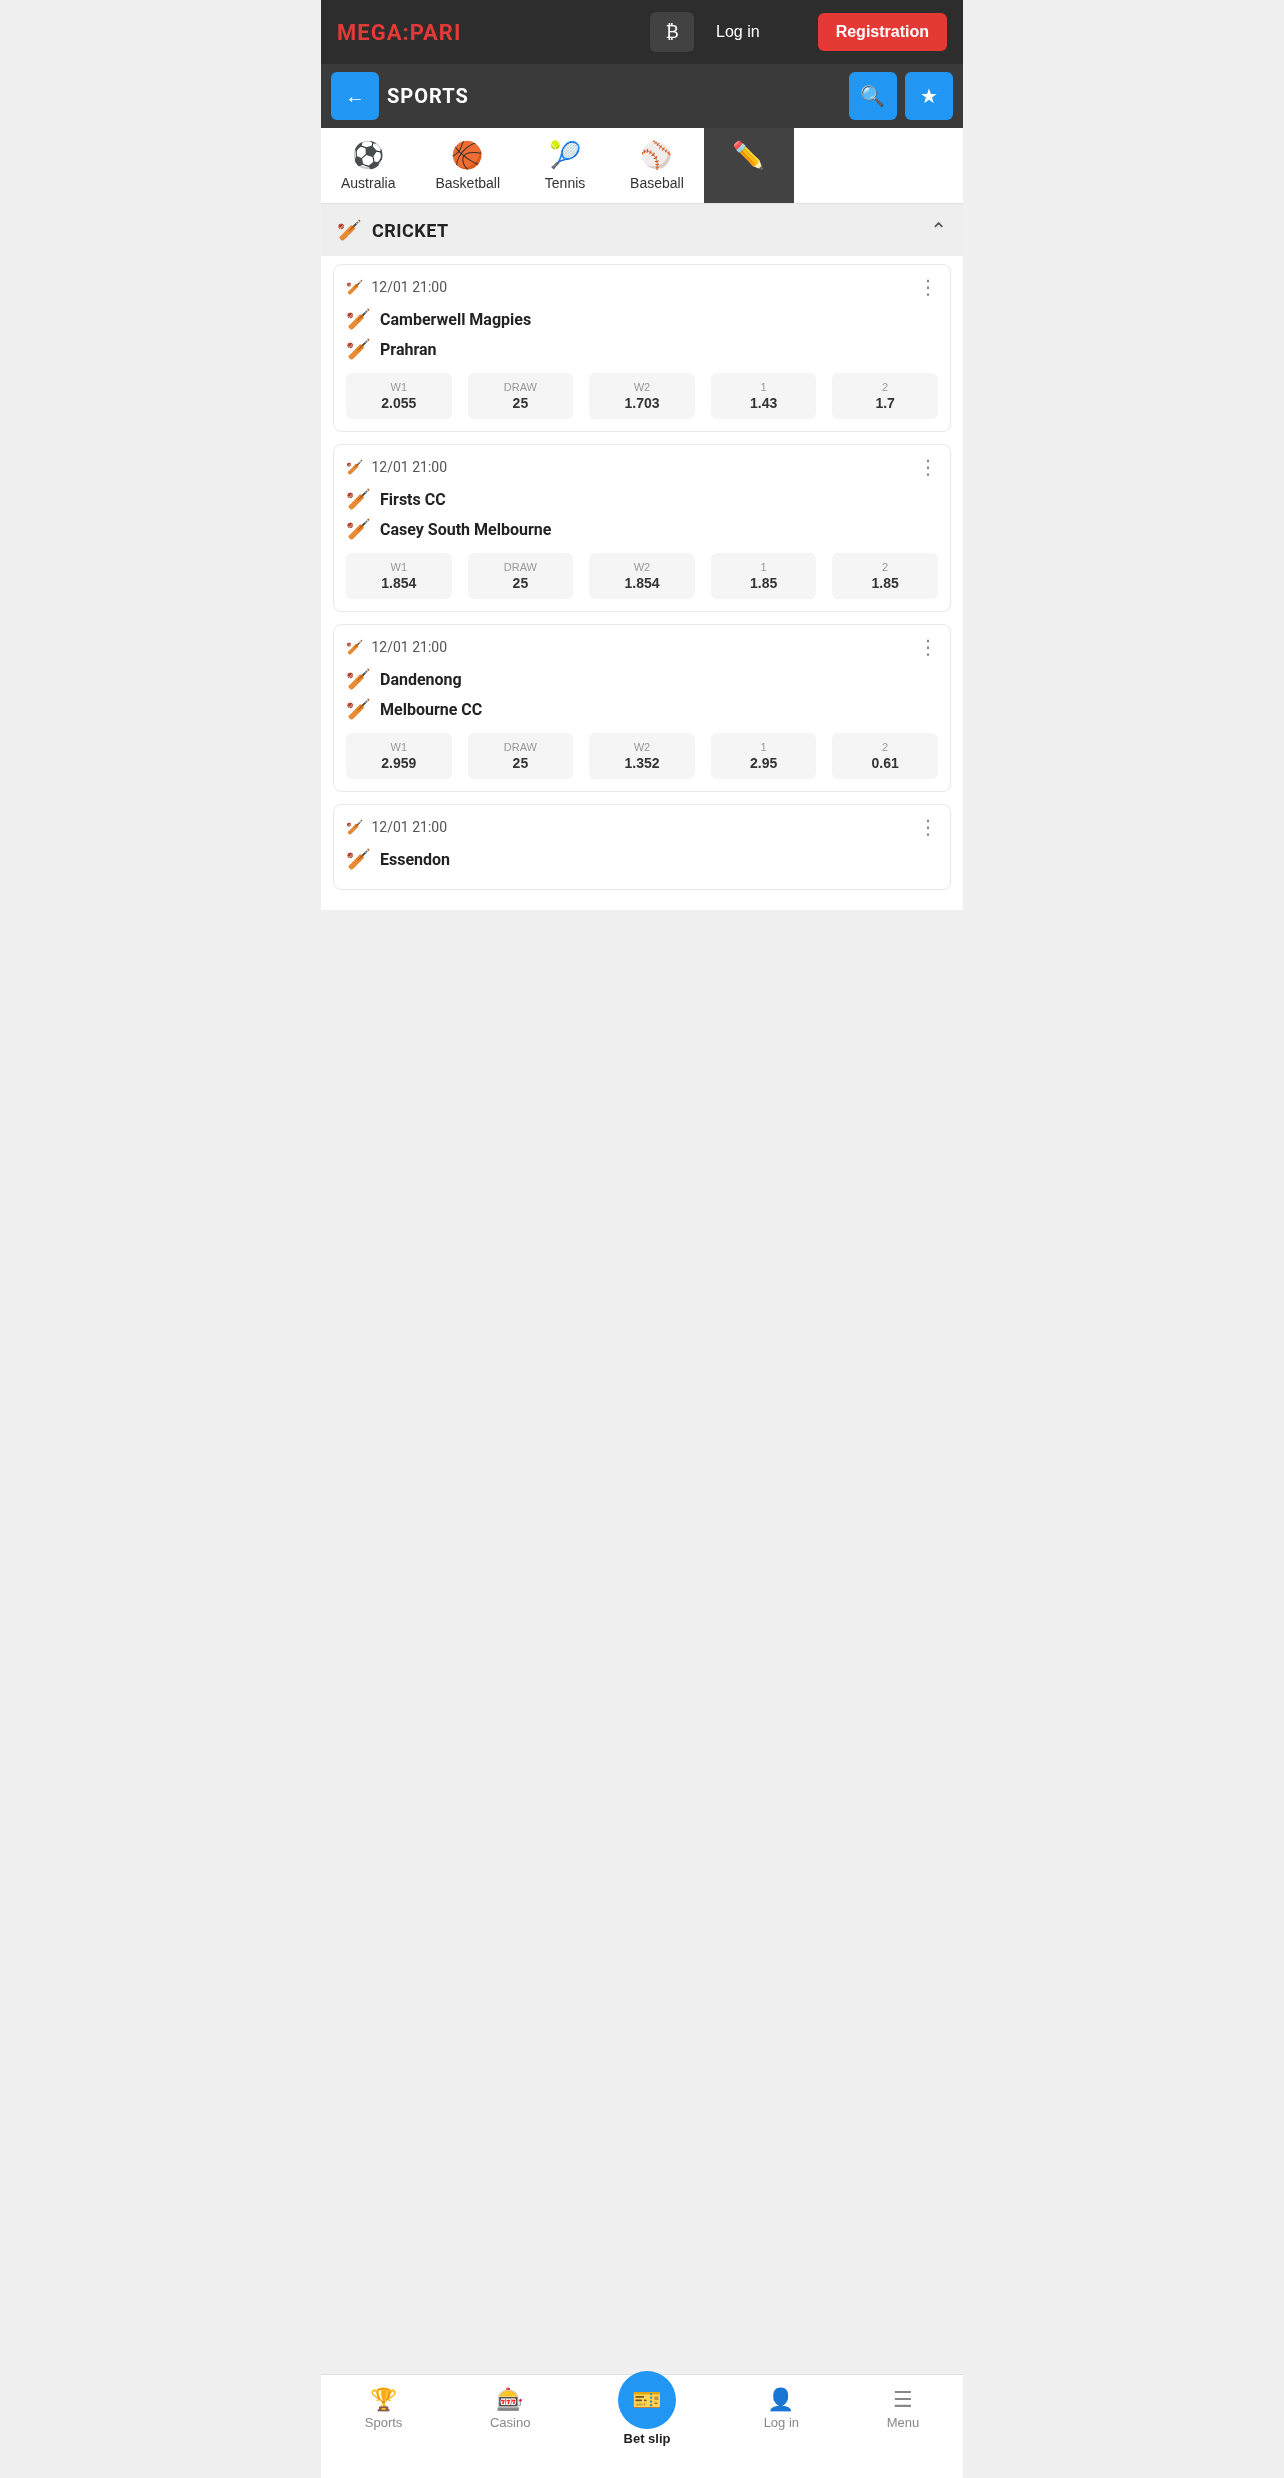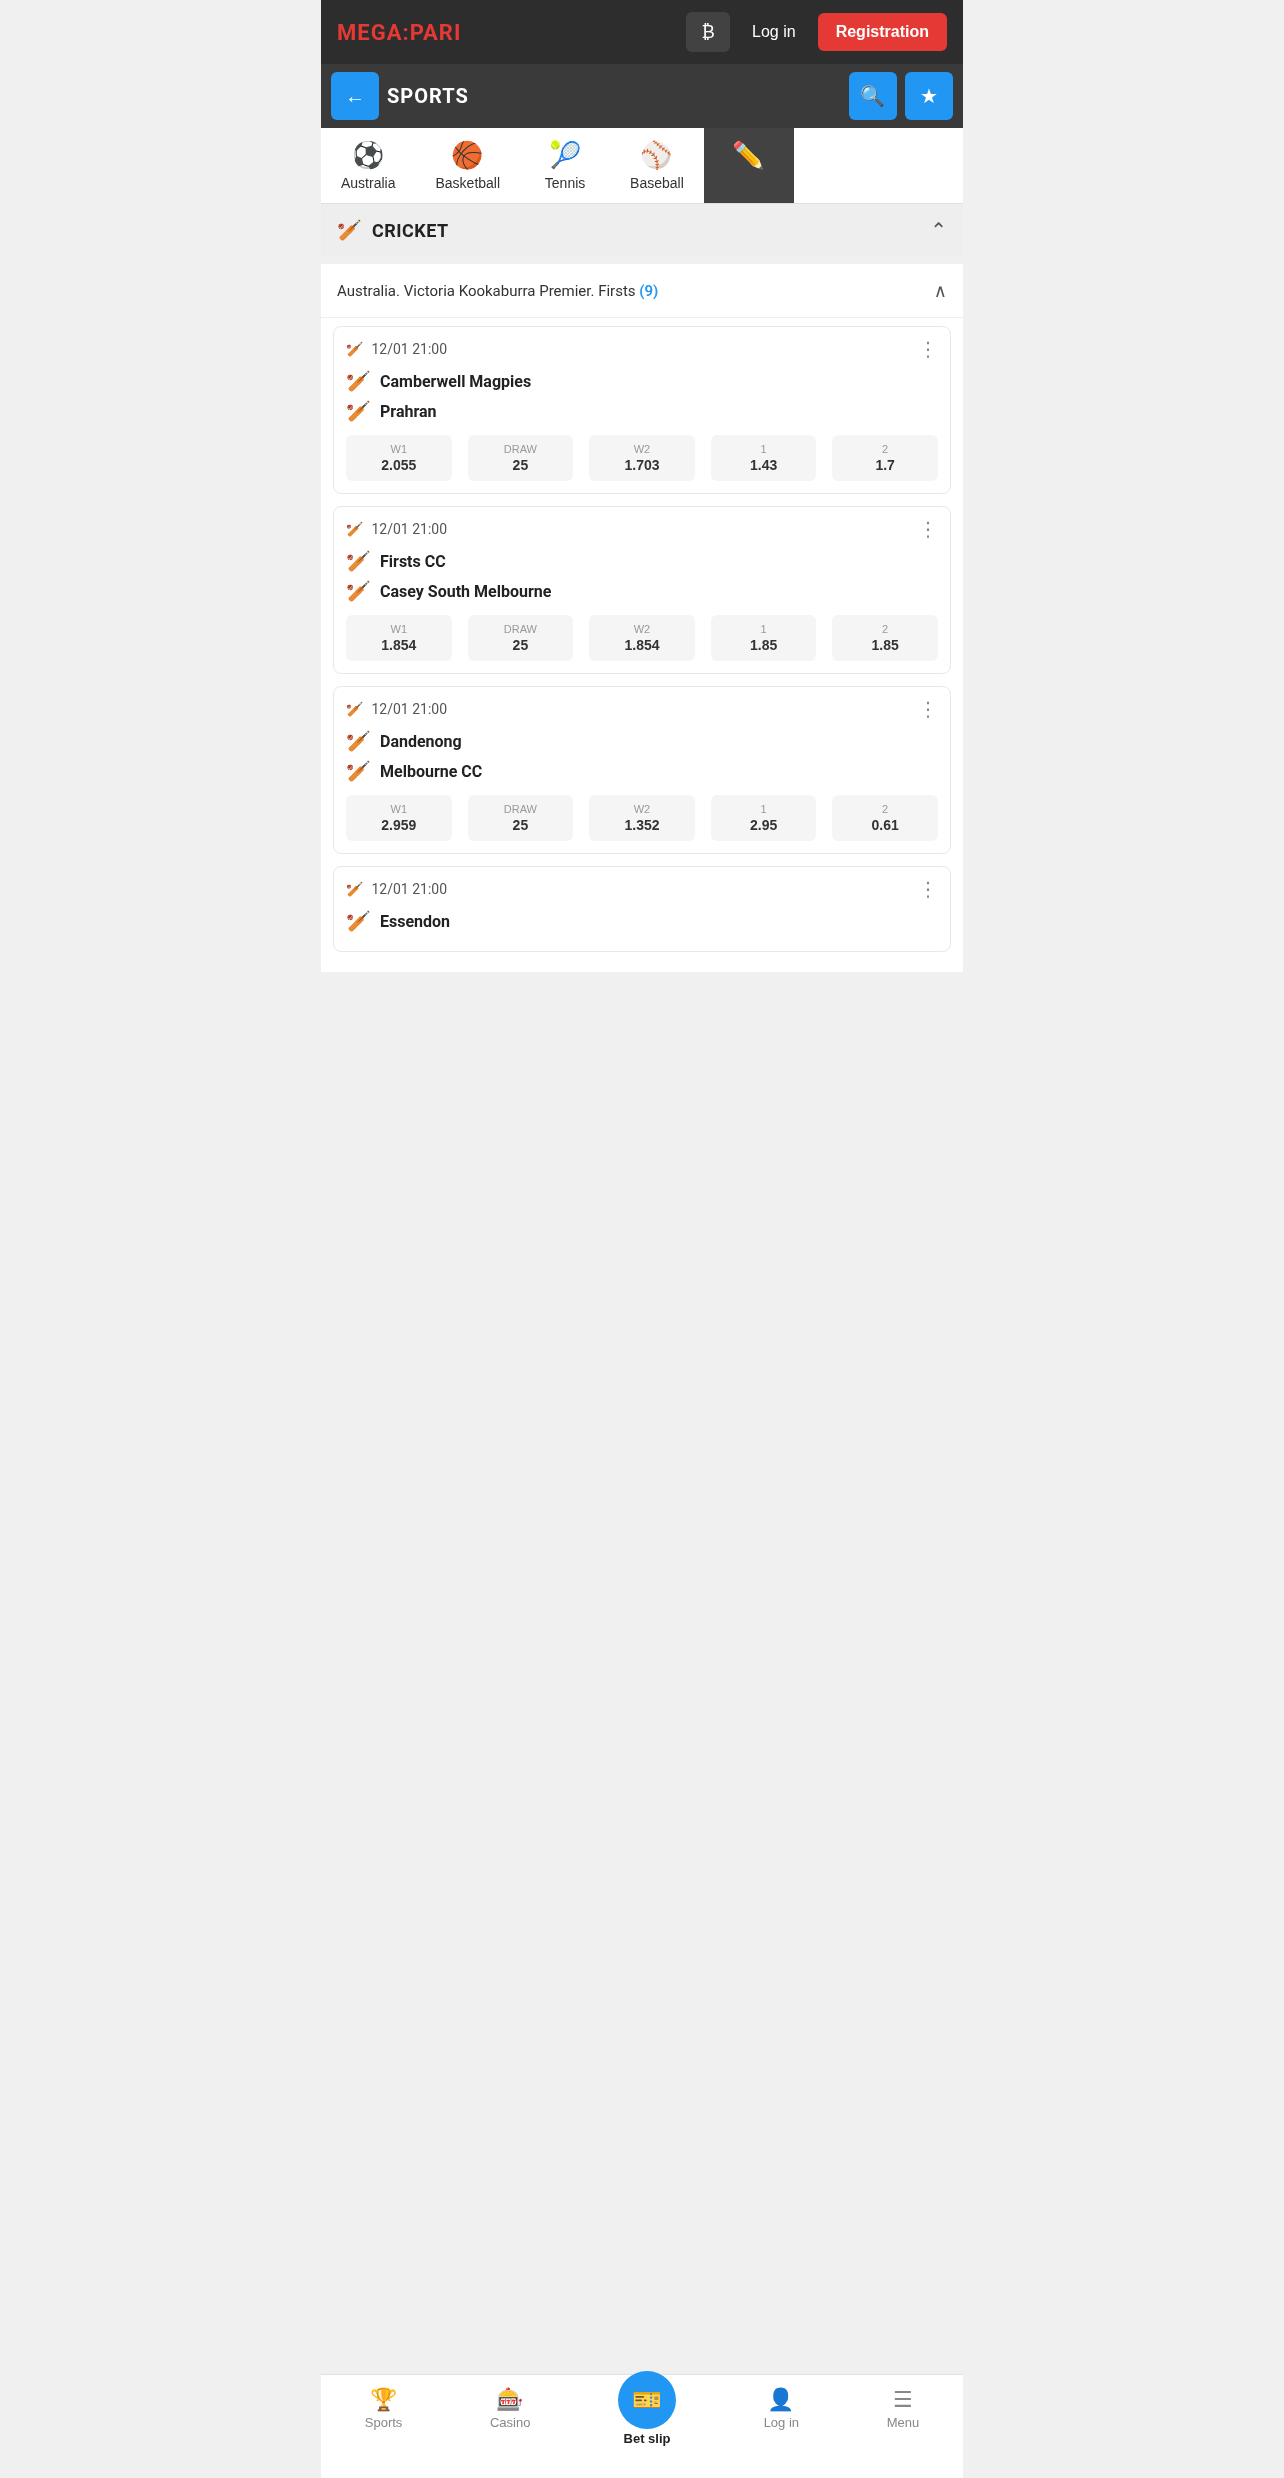--- a/index.html
+++ b/index.html
@@ -53,20 +53,21 @@
     }
     .btn-register {
       background: #e53935;
       border: none;
       border-radius: 6px;
       color: white;
       font-size: 16px;
       font-weight: 600;
       cursor: pointer;
       padding: 10px 18px;
+      margin-left: 36px;
     }
 
     
     .nav-bar {
       background: #3a3a3a;
       display: flex;
       align-items: center;
       padding: 8px 10px;
       gap: 8px;
     }
@@ -352,27 +353,20 @@
 </div>
 
 <div class="content-area">
 
   <div class="section-header">
     <span class="cricket-icon">🏏</span>
     <span class="section-title">CRICKET</span>
     <span class="section-collapse">⌃</span>
   </div>
 
-  <div class="league-header">
-    <span class="league-name">
-      <span>Australia. Victoria Kookaburra Premier. Firsts</span>
-      <span class="league-count">(9)</span>
-    </span>
-    <span class="league-arrow">∧</span>
-  </div>
 
   <div class="matches-container">
 
     <div class="match-card">
       <div class="match-header">
         <div class="match-time">
           <span>🏏</span>
           <span>12/01 21:00</span>
         </div>
         <span class="match-more">⋮</span>

